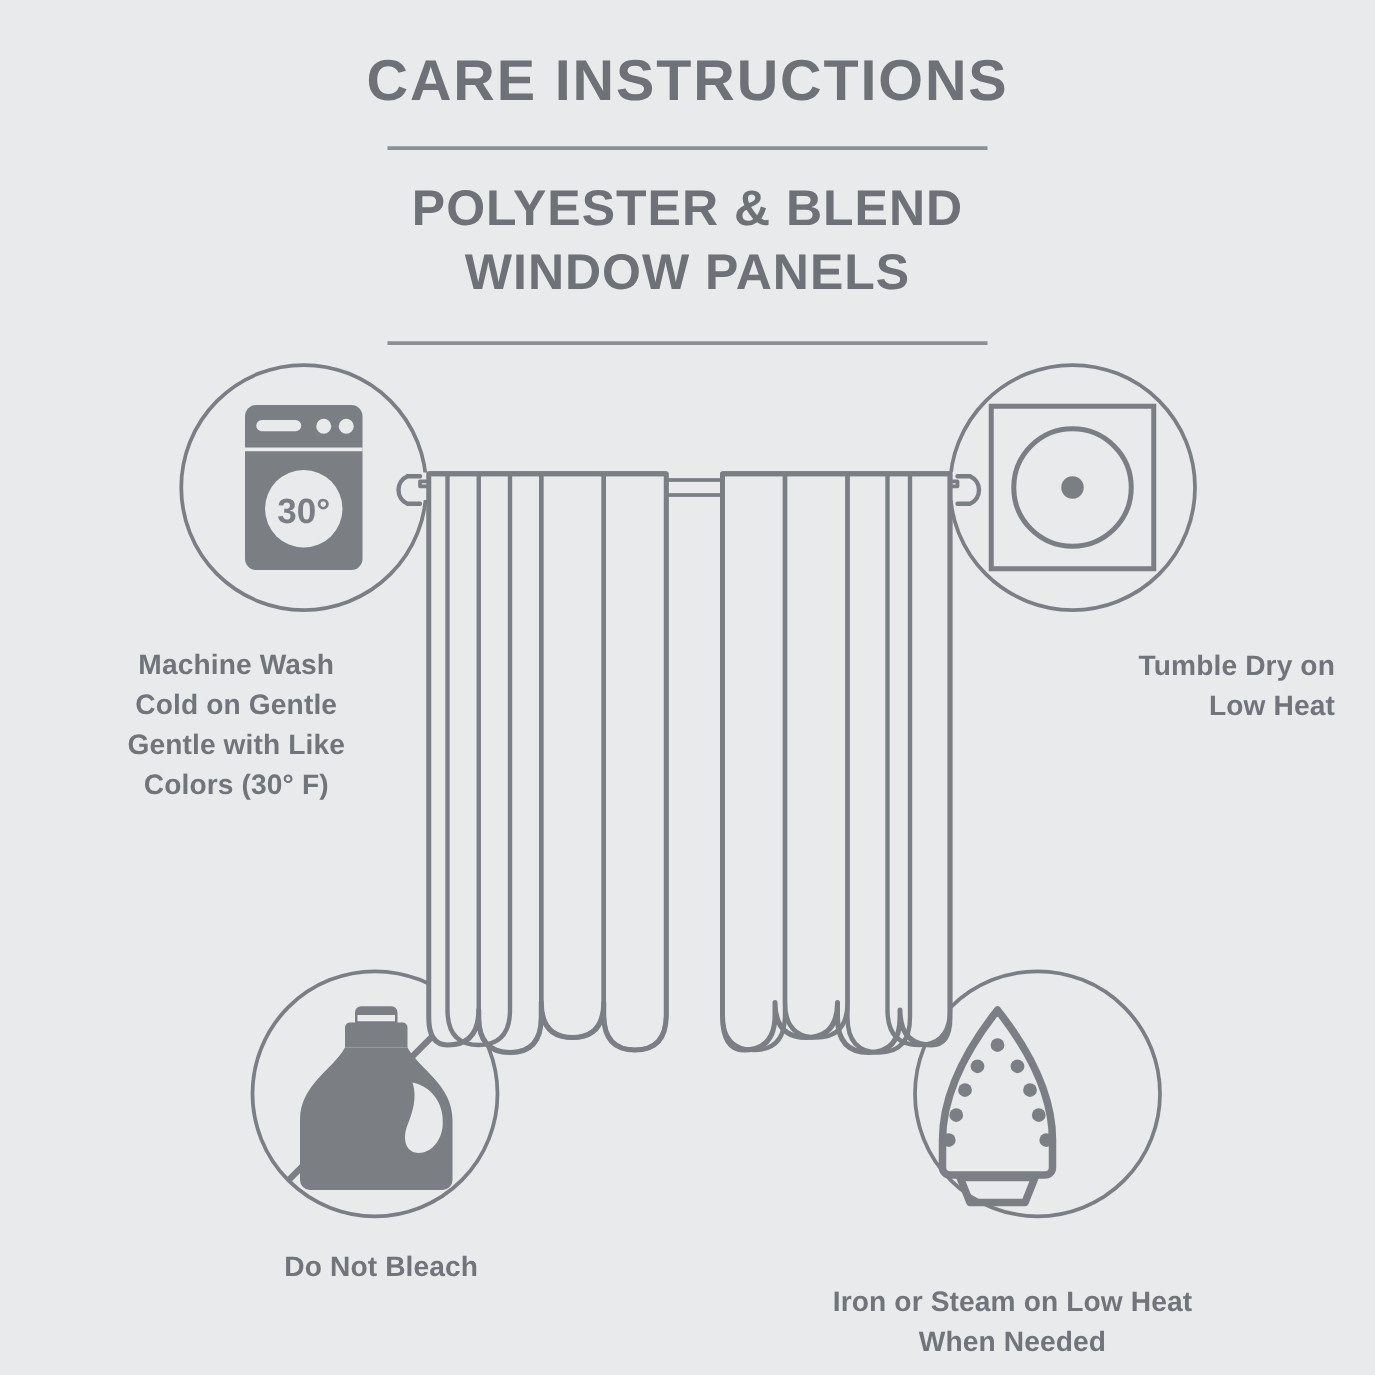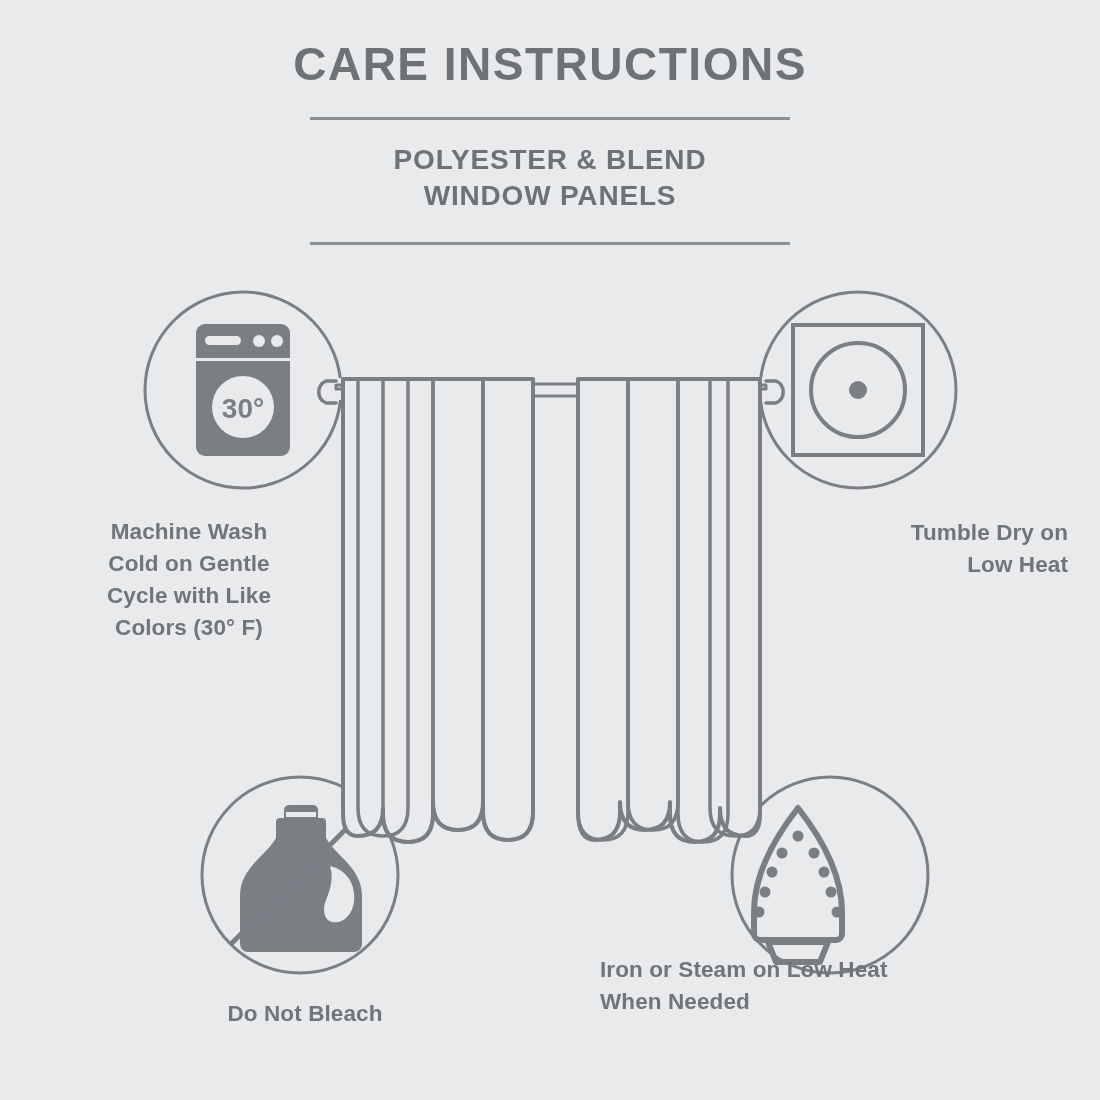--- a/index.html
+++ b/index.html
@@ -42,21 +42,21 @@
     height: 3px;
     background: #8b9095;
     margin: 29px auto 0 auto;
   }
   .rule.lower {
     margin-top: 28px;
   }
   .subtitle {
     margin: 0;
     padding-top: 22px;
-    font-size: 28px;
+    font-size: 40px;
     font-weight: bold;
     letter-spacing: 0.8px;
     color: #6e7276;
     line-height: 1.28;
   }
 
   
   .caption {
     position: absolute;
     font-size: 22.5px;
@@ -78,22 +78,23 @@
     text-align: right;
   }
   .caption.bleach {
     left: 160px;
     top: 998px;
     width: 290px;
     text-align: center;
   }
   .caption.iron {
     left: 600px;
-    top: 954px;
+    top: 1026px;
     width: 420px;
+    text-align: center;
   }
 
   
   #art {
     position: absolute;
     left: 0;
     top: 0;
   }
 </style>
 </head>
@@ -239,21 +240,21 @@
       <path d="M678 379 V814 Q678 842 703 842 Q728 842 728 814 V379" fill="none" stroke="#7b7f84" stroke-width="3.5"></path>
       <path d="M710 379 V808 Q710 836 735 836 Q760 836 760 808 V379" fill="none" stroke="#7b7f84" stroke-width="3.5"></path>
       <line x1="578" y1="379" x2="760" y2="379" stroke="#7b7f84" stroke-width="4"></line>
     </g>
 
   </svg>
 
   <div class="caption wash">
     <div>Machine Wash</div>
     <div>Cold on Gentle</div>
-    <div>Cycle with Like</div>
+    <div>Gentle with Like</div>
     <div>Colors (30° F)</div>
   </div>
 
   <div class="caption dry">
     <div>Tumble Dry on</div>
     <div>Low Heat</div>
   </div>
 
   <div class="caption bleach">
     <div>Do Not Bleach</div>

